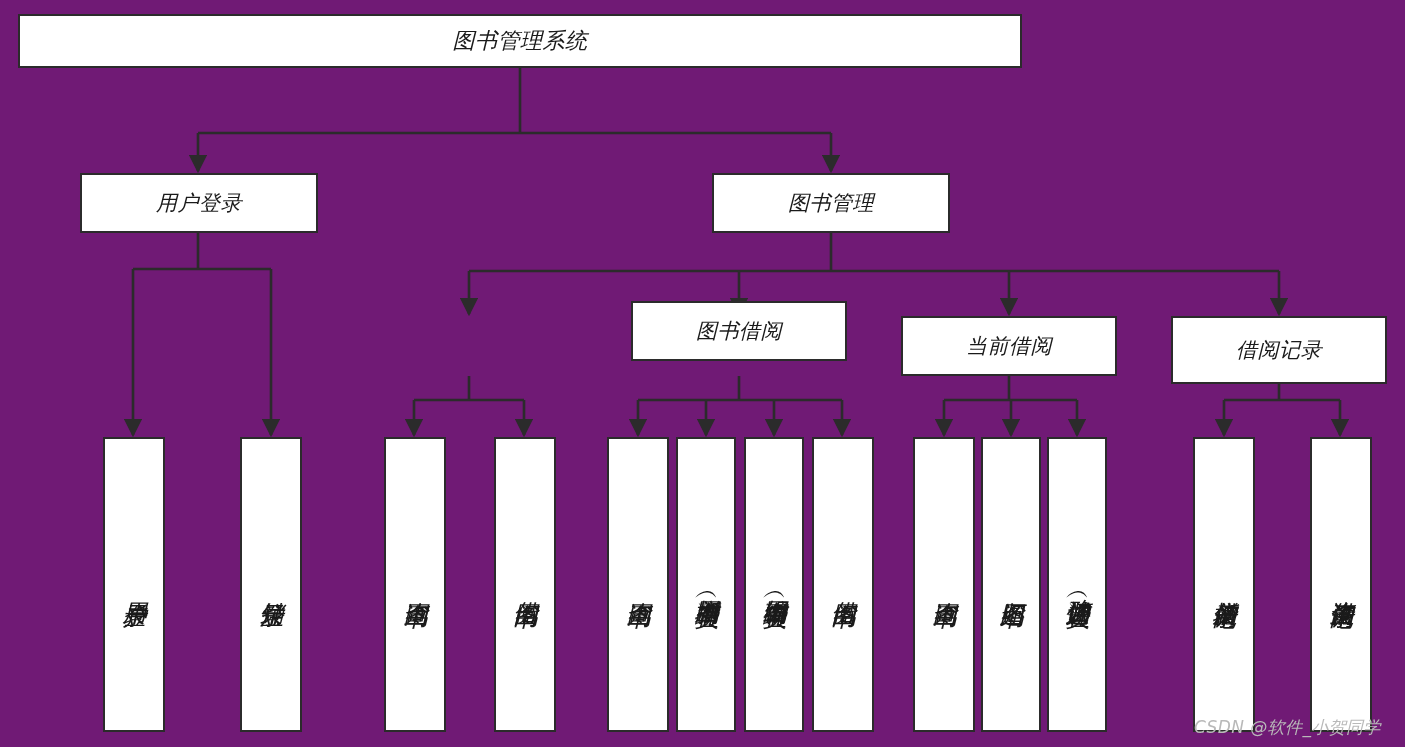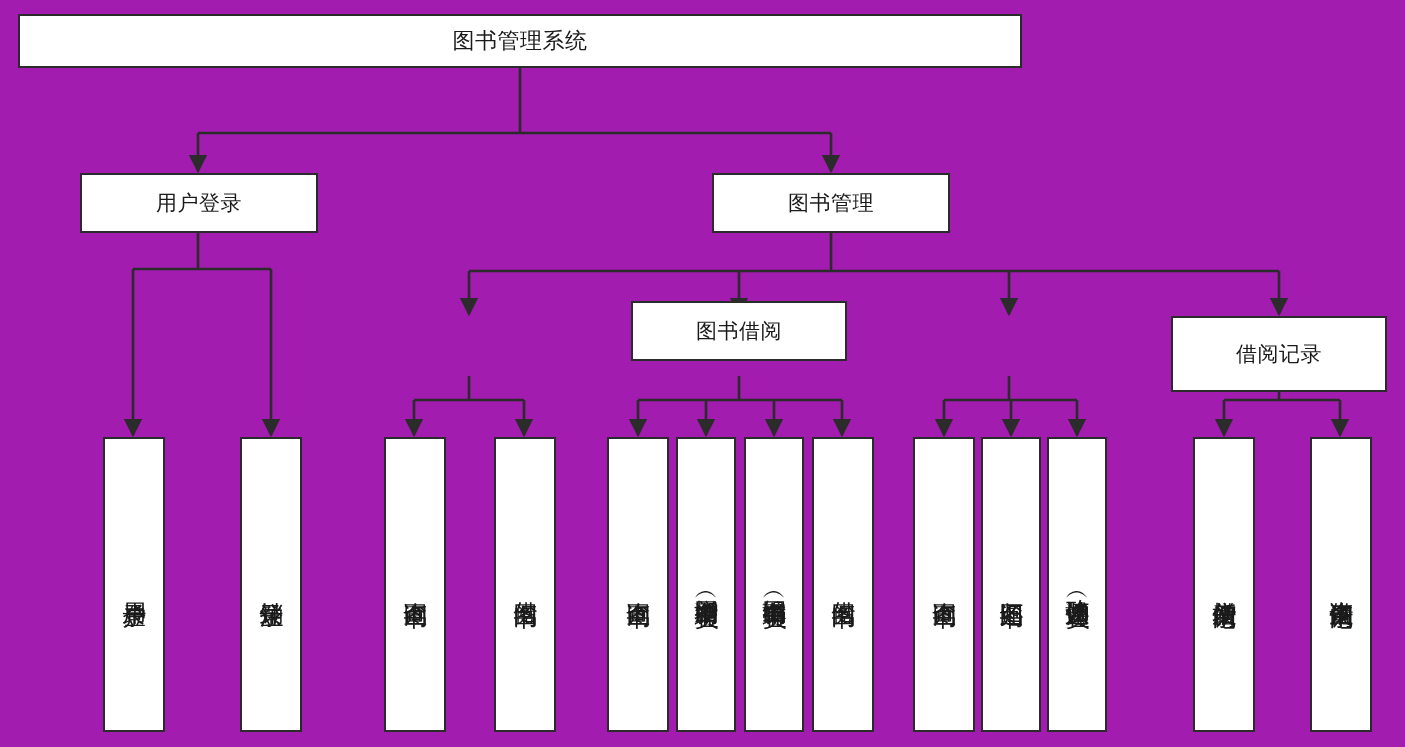--- a/index.html
+++ b/index.html
@@ -4,23 +4,24 @@
 <style>
   html, body {
     margin: 0;
     padding: 0;
     background: #ffffff;
   }
   #canvas {
     position: relative;
     width: 1405px;
     height: 747px;
-    background: #a21caf;
+    background: #701a75;
     overflow: hidden;
     font-family: "DejaVu Sans", "Liberation Sans", sans-serif;
+    font-style: italic;
   }
   #svg-layer {
     position: absolute;
     left: 0;
     top: 0;
     width: 1405px;
     height: 747px;
   }
   .node {
     position: absolute;
@@ -128,21 +129,24 @@
   <div class="node horizontal" style="left:80px; top:173px; width:238px; height:60px;">
     <span class="node-label">用户登录</span>
   </div>
   <div class="node horizontal" style="left:712px; top:173px; width:238px; height:60px;">
     <span class="node-label">图书管理</span>
   </div>
 
   <div class="node horizontal" style="left:631px; top:301px; width:216px; height:60px;">
     <span class="node-label">图书借阅</span>
   </div>
-  <div class="node horizontal" style="left:1171px; top:316px; width:216px; height:76px;">
+  <div class="node horizontal" style="left:901px; top:316px; width:216px; height:60px;">
+    <span class="node-label">当前借阅</span>
+  </div>
+  <div class="node horizontal" style="left:1171px; top:316px; width:216px; height:68px;">
     <span class="node-label">借阅记录</span>
   </div>
 
   <div class="node vertical" style="left:103px; top:437px; width:62px; height:295px;">
     <span class="node-label">用户登录</span>
   </div>
   <div class="node vertical" style="left:240px; top:437px; width:62px; height:295px;">
     <span class="node-label">注销登录</span>
   </div>
 
@@ -176,14 +180,15 @@
     <span class="node-label">确认归还（管理员）</span>
   </div>
 
   <div class="node vertical" style="left:1193px; top:437px; width:62px; height:295px;">
     <span class="node-label">新增借阅记录</span>
   </div>
   <div class="node vertical" style="left:1310px; top:437px; width:62px; height:295px;">
     <span class="node-label">查询借阅记录</span>
   </div>
 
+  <div id="watermark">CSDN @软件_小贺同学</div>
 
 </div>
 
 </body></html>

